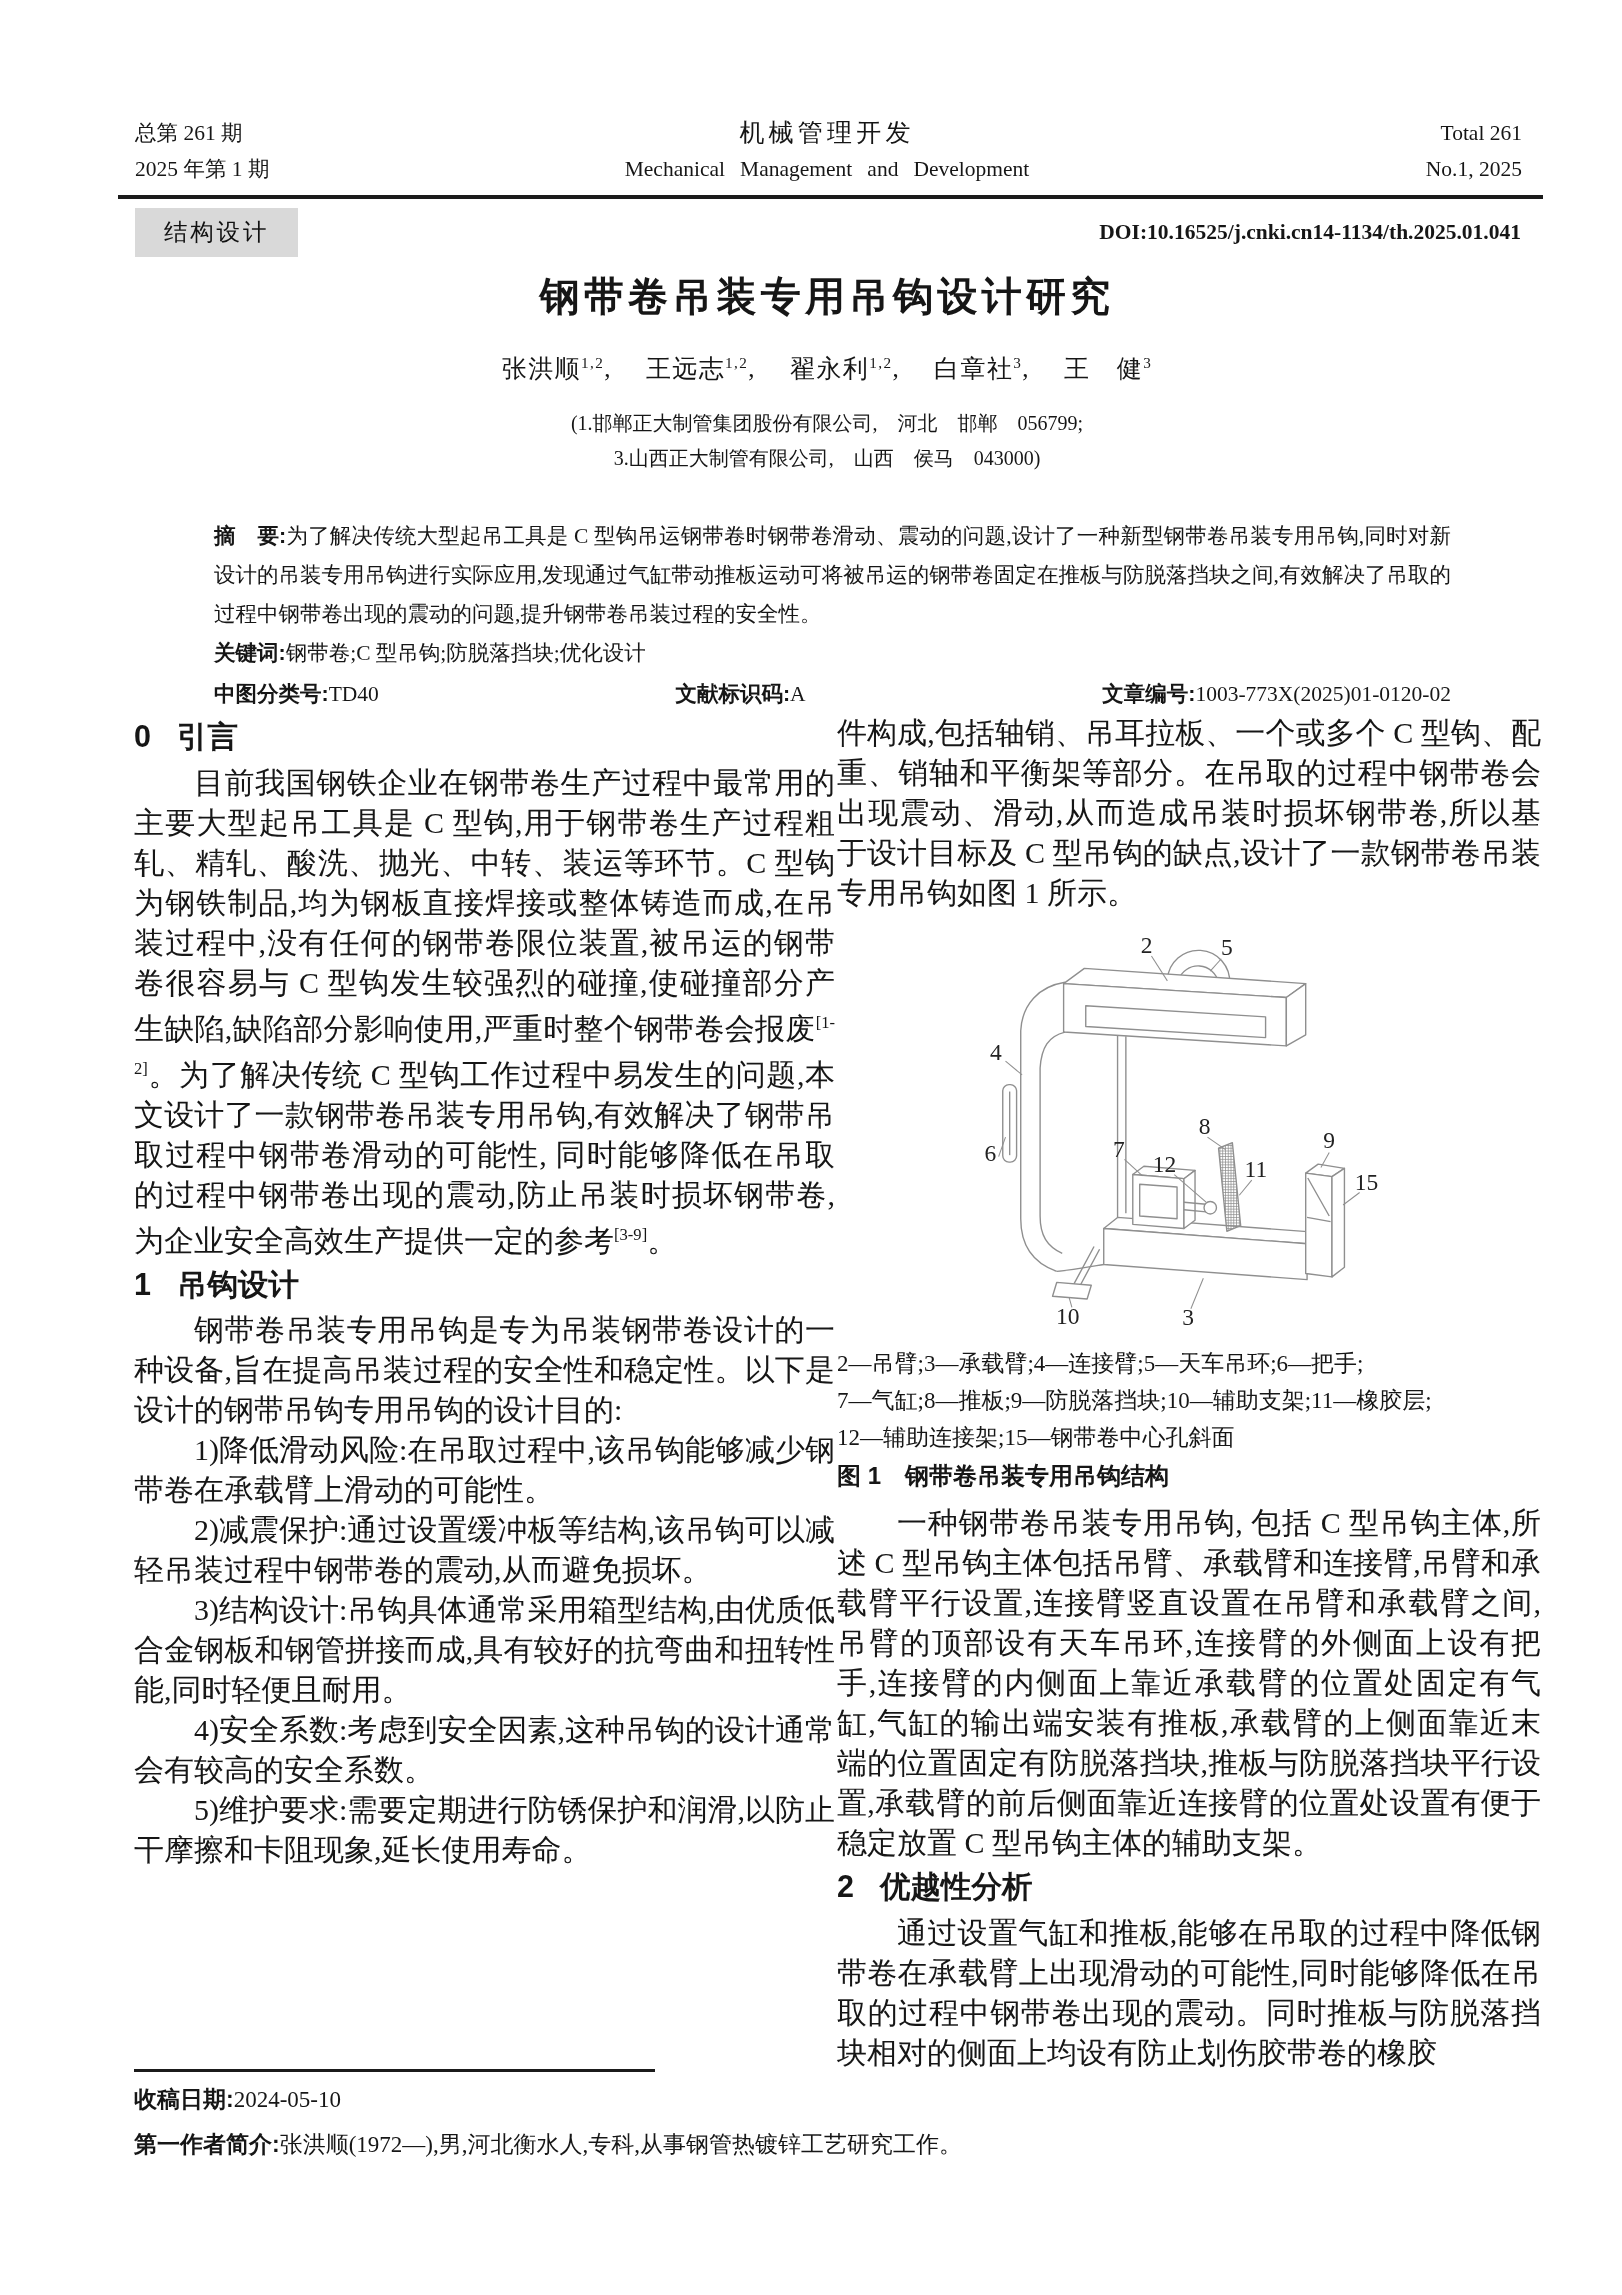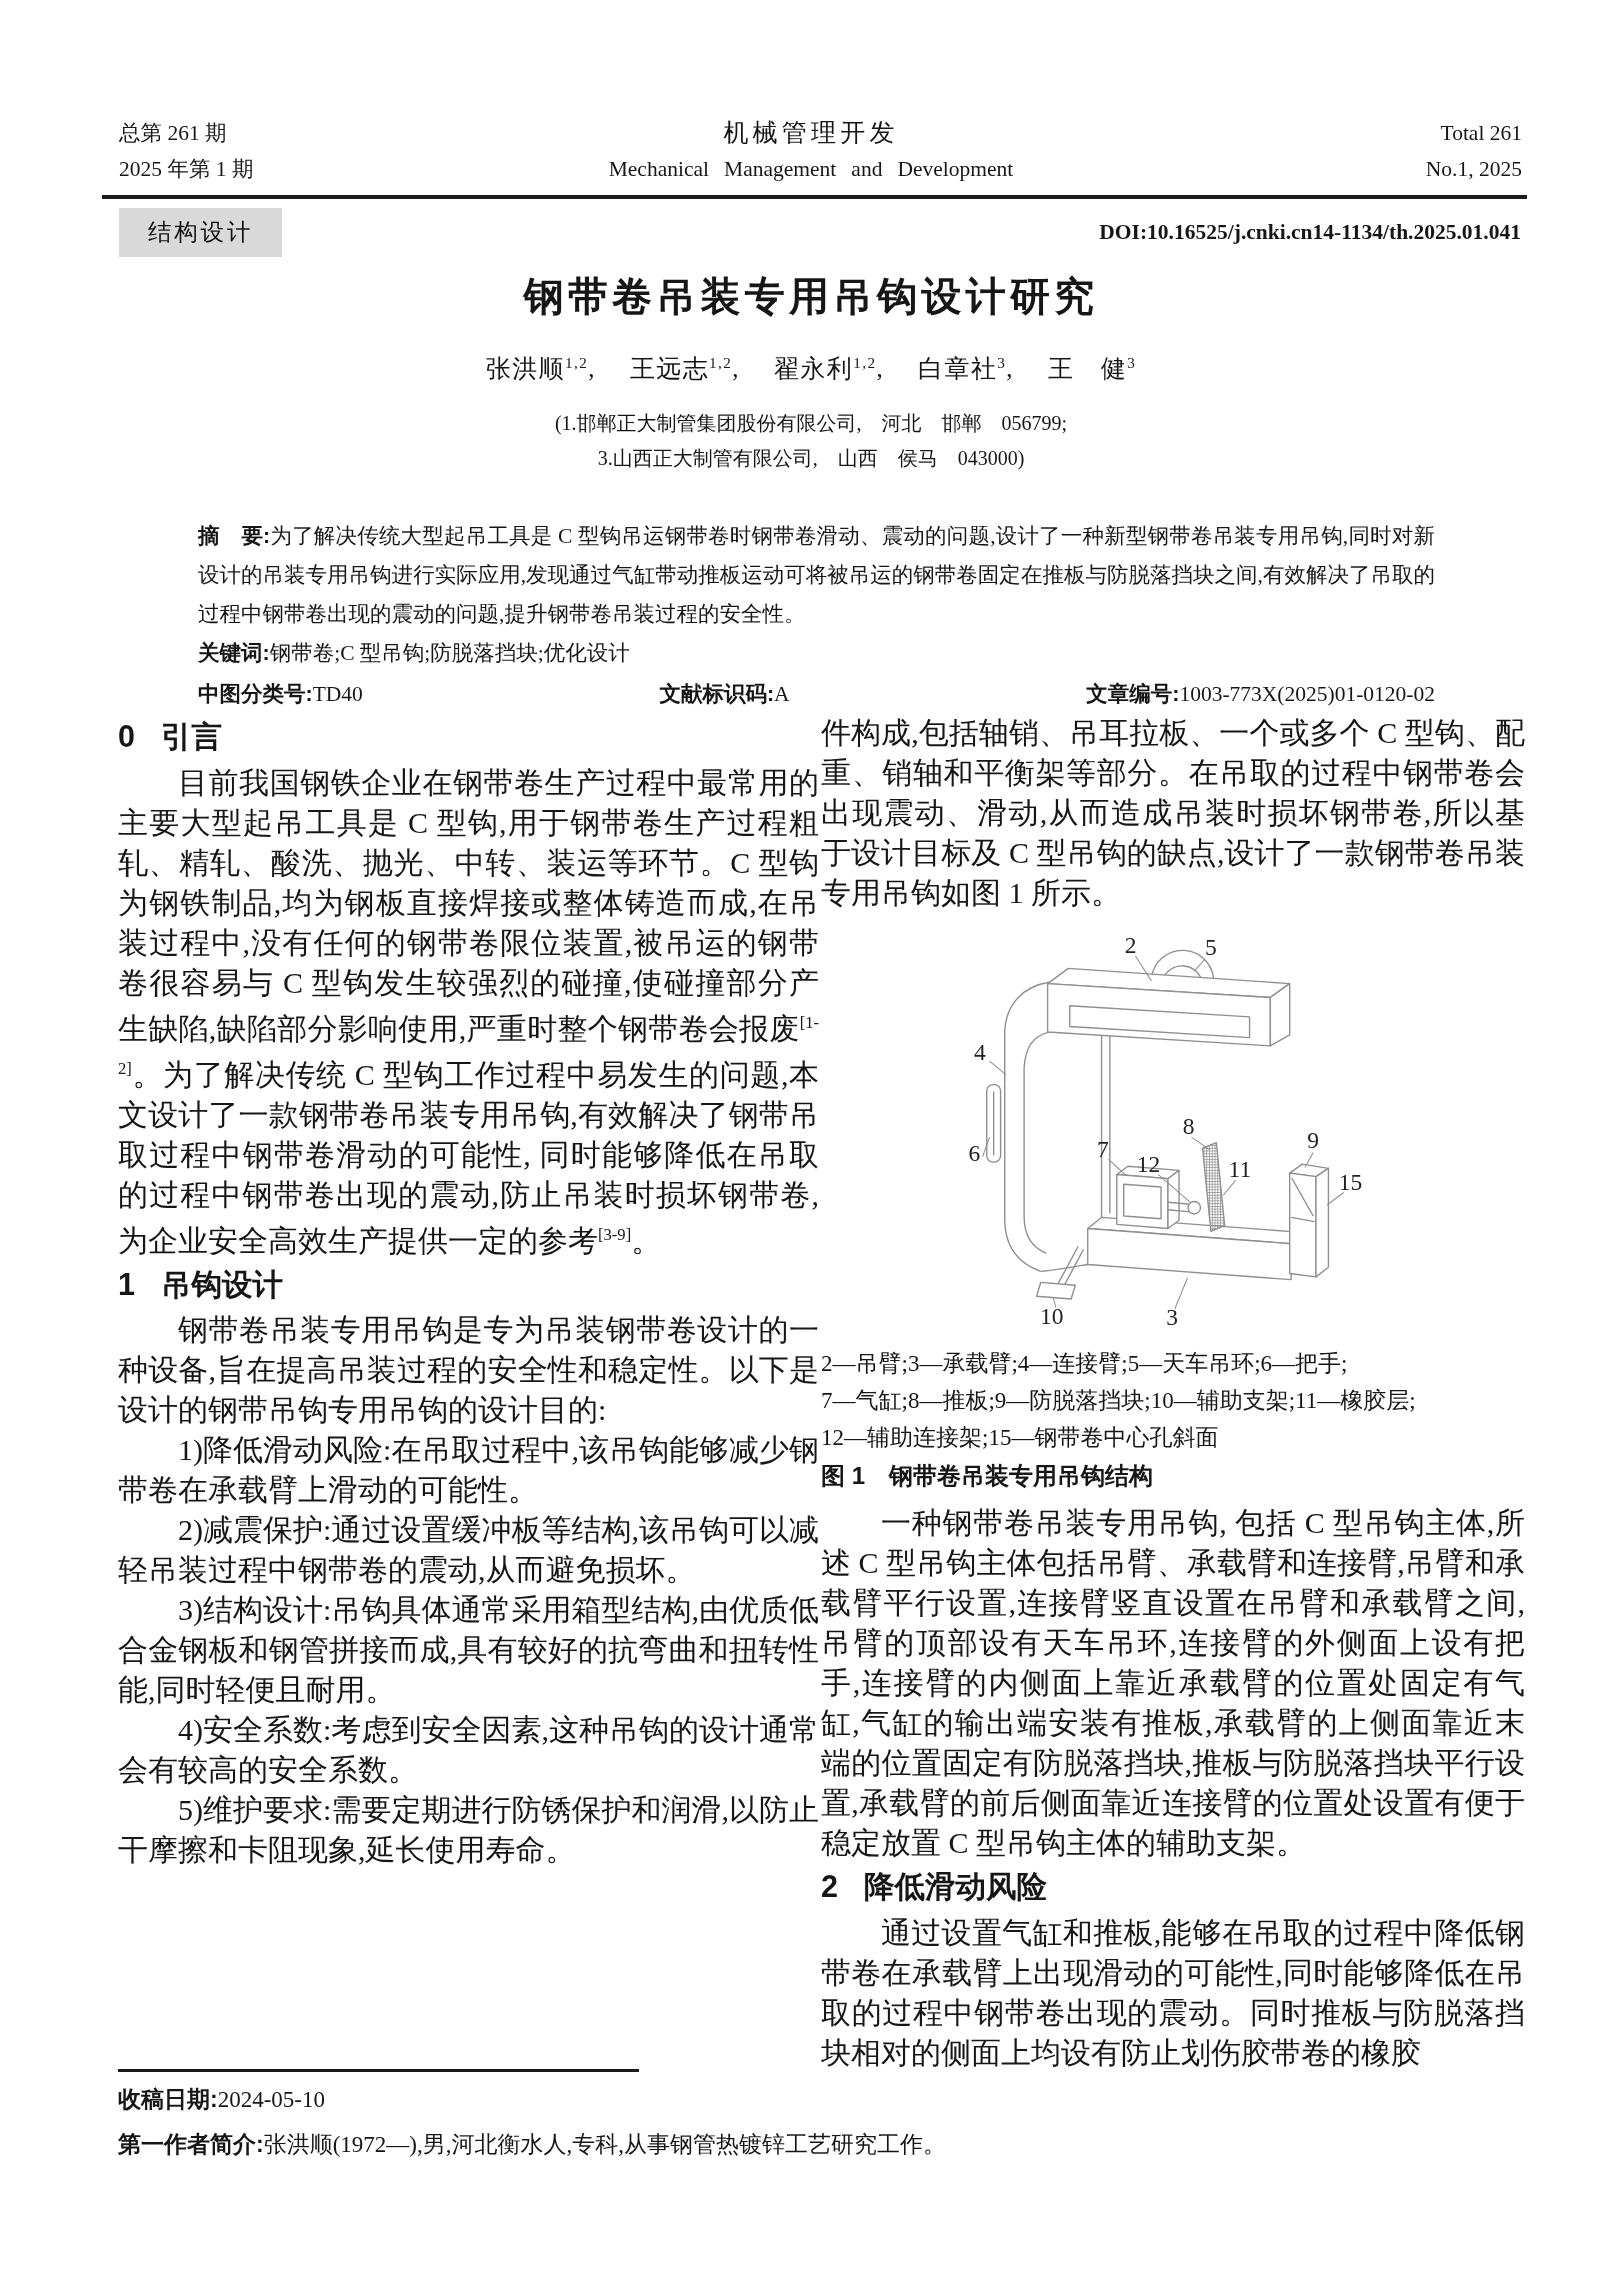--- a/index.html
+++ b/index.html
@@ -2,21 +2,21 @@
 <html style="font-size:11px"><head>
 <meta charset="utf-8">
 <style>
   html,body{margin:0;padding:0;background:#e8e8e8;}
   .page{
     position:relative;width:1622px;height:2295px;background:#ffffff;
     font-family:"Liberation Serif","DejaVu Serif",serif;color:#161616;
     margin:0 auto;overflow:hidden;
   }
   .sans{font-family:"Liberation Sans","DejaVu Sans",sans-serif;}
-  .abs{position:absolute;}
+  .abs{position:absolute;margin-left:16px;}
   
   .hdr-left{left:119px;top:115px;font-size:21.5px;line-height:36px;}
   .hdr-center{left:0;top:115px;width:1622px;text-align:center;font-size:21.5px;line-height:36px;font-family:Liberation Serif, serif;}
   .hdr-center .cn{font-size:25px;letter-spacing:4.2px;}
   .hdr-center .en{word-spacing:9.7px;}
   .hdr-right{right:100px;top:115px;text-align:right;font-size:21.5px;line-height:36px;}
   .hdr-rule{left:102px;top:195px;width:1425px;height:4.2px;background:#1b1b1b;}
   .section-tag{left:119px;top:208px;background:#d9d9d9;color:#111;
     font-weight:normal;font-size:23.5px;padding:8.3px 29px;letter-spacing:2.8px;}
   .doi{right:101px;top:220px;font-weight:bold;font-size:21.5px;}
@@ -186,21 +186,21 @@
         </g>
       </svg>
     </div>
 
     <p class="legend">2—吊臂;3—承载臂;4—连接臂;5—天车吊环;6—把手;</p>
     <p class="legend">7—气缸;8—推板;9—防脱落挡块;10—辅助支架;11—橡胶层;</p>
     <p class="legend">12—辅助连接架;15—钢带卷中心孔斜面</p>
     <p class="fig-caption">图 1　钢带卷吊装专用吊钩结构</p>
 
     <p class="ind" style="margin-top:7px;">一种钢带卷吊装专用吊钩, 包括 C 型吊钩主体,所述 C 型吊钩主体包括吊臂、承载臂和连接臂,吊臂和承载臂平行设置,连接臂竖直设置在吊臂和承载臂之间,吊臂的顶部设有天车吊环,连接臂的外侧面上设有把手,连接臂的内侧面上靠近承载臂的位置处固定有气缸,气缸的输出端安装有推板,承载臂的上侧面靠近末端的位置固定有防脱落挡块,推板与防脱落挡块平行设置,承载臂的前后侧面靠近连接臂的位置处设置有便于稳定放置 C 型吊钩主体的辅助支架。</p>
-    <div class="sec-h"><span class="num">2</span><span>降低滑动风险</span></div>
+    <div class="sec-h"><span class="num">2</span><span>优越性分析</span></div>
     <p class="ind">通过设置气缸和推板,能够在吊取的过程中降低钢带卷在承载臂上出现滑动的可能性,同时能够降低在吊取的过程中钢带卷出现的震动。同时推板与防脱落挡块相对的侧面上均设有防止划伤胶带卷的橡胶</p>
   </div>
 
   <div class="abs foot-rule"></div>
   <div class="abs foot-line1">
     <span class="lab">收稿日期:</span><span>2024-05-10</span>
   </div>
   <div class="abs foot-line2">
     <span class="lab">第一作者简介:</span><span>张洪顺(1972—),男,河北衡水人,专科,从事钢管热镀锌工艺研究工作。</span>
   </div>

